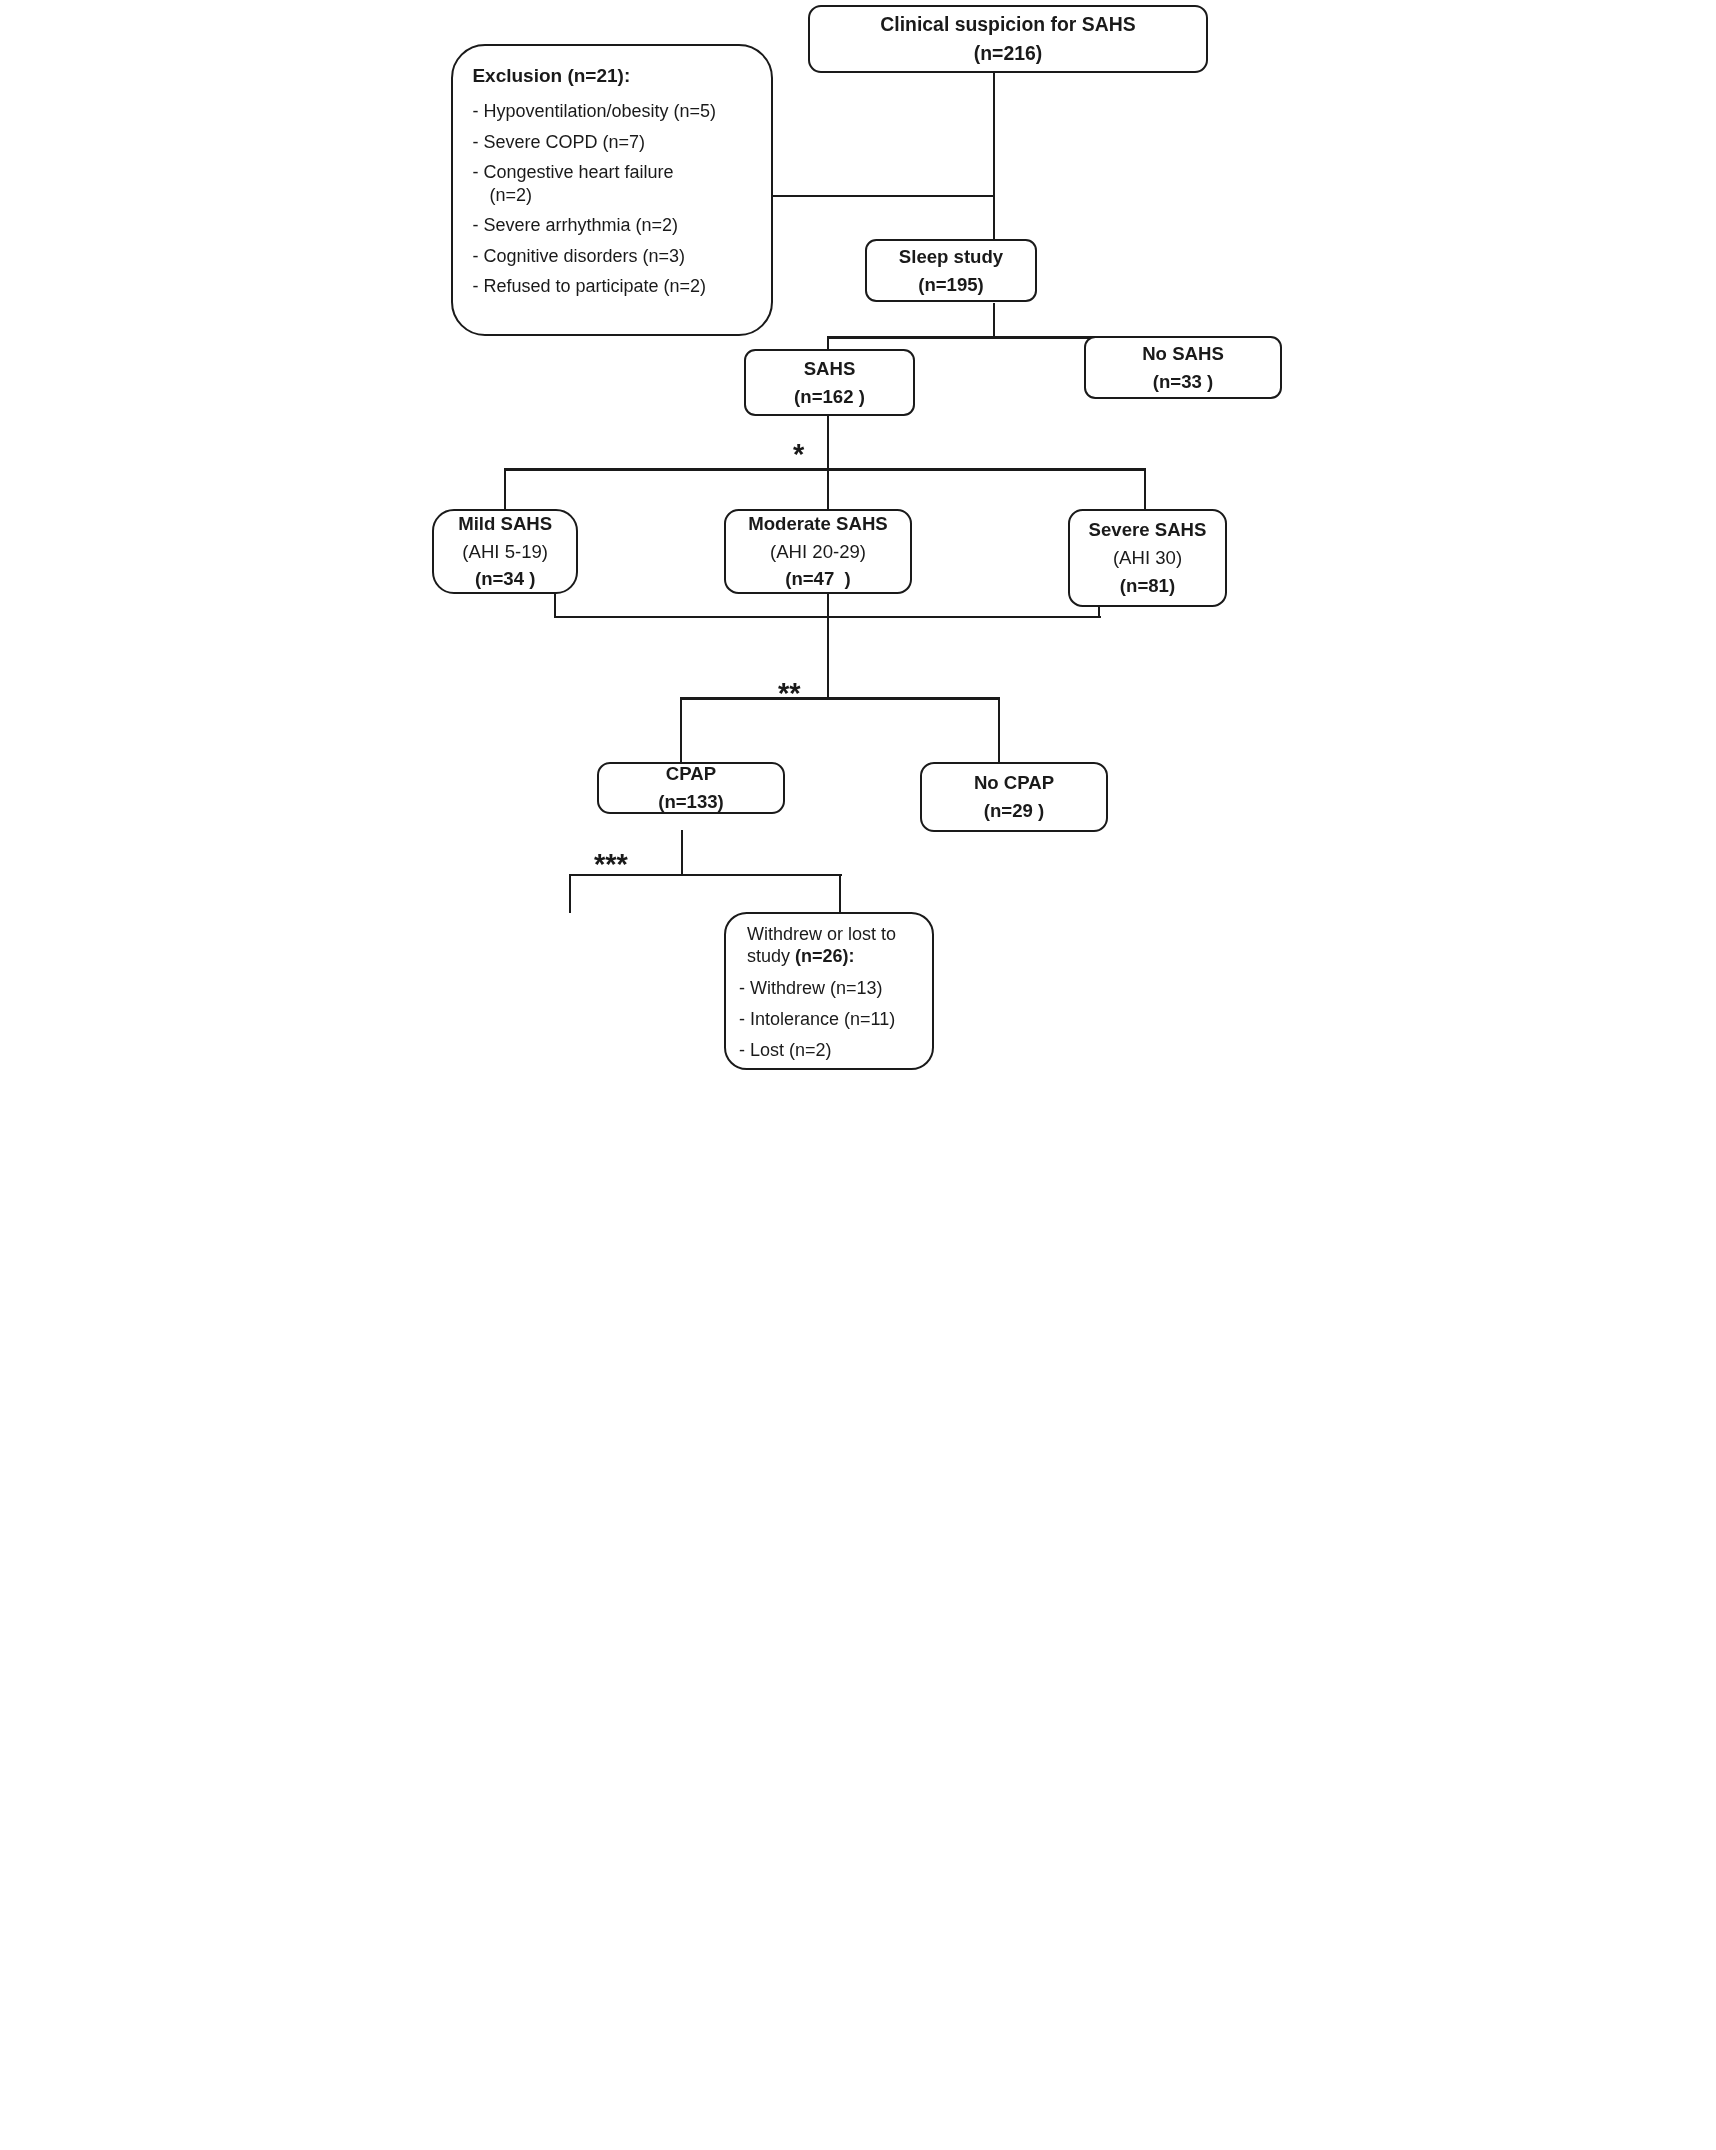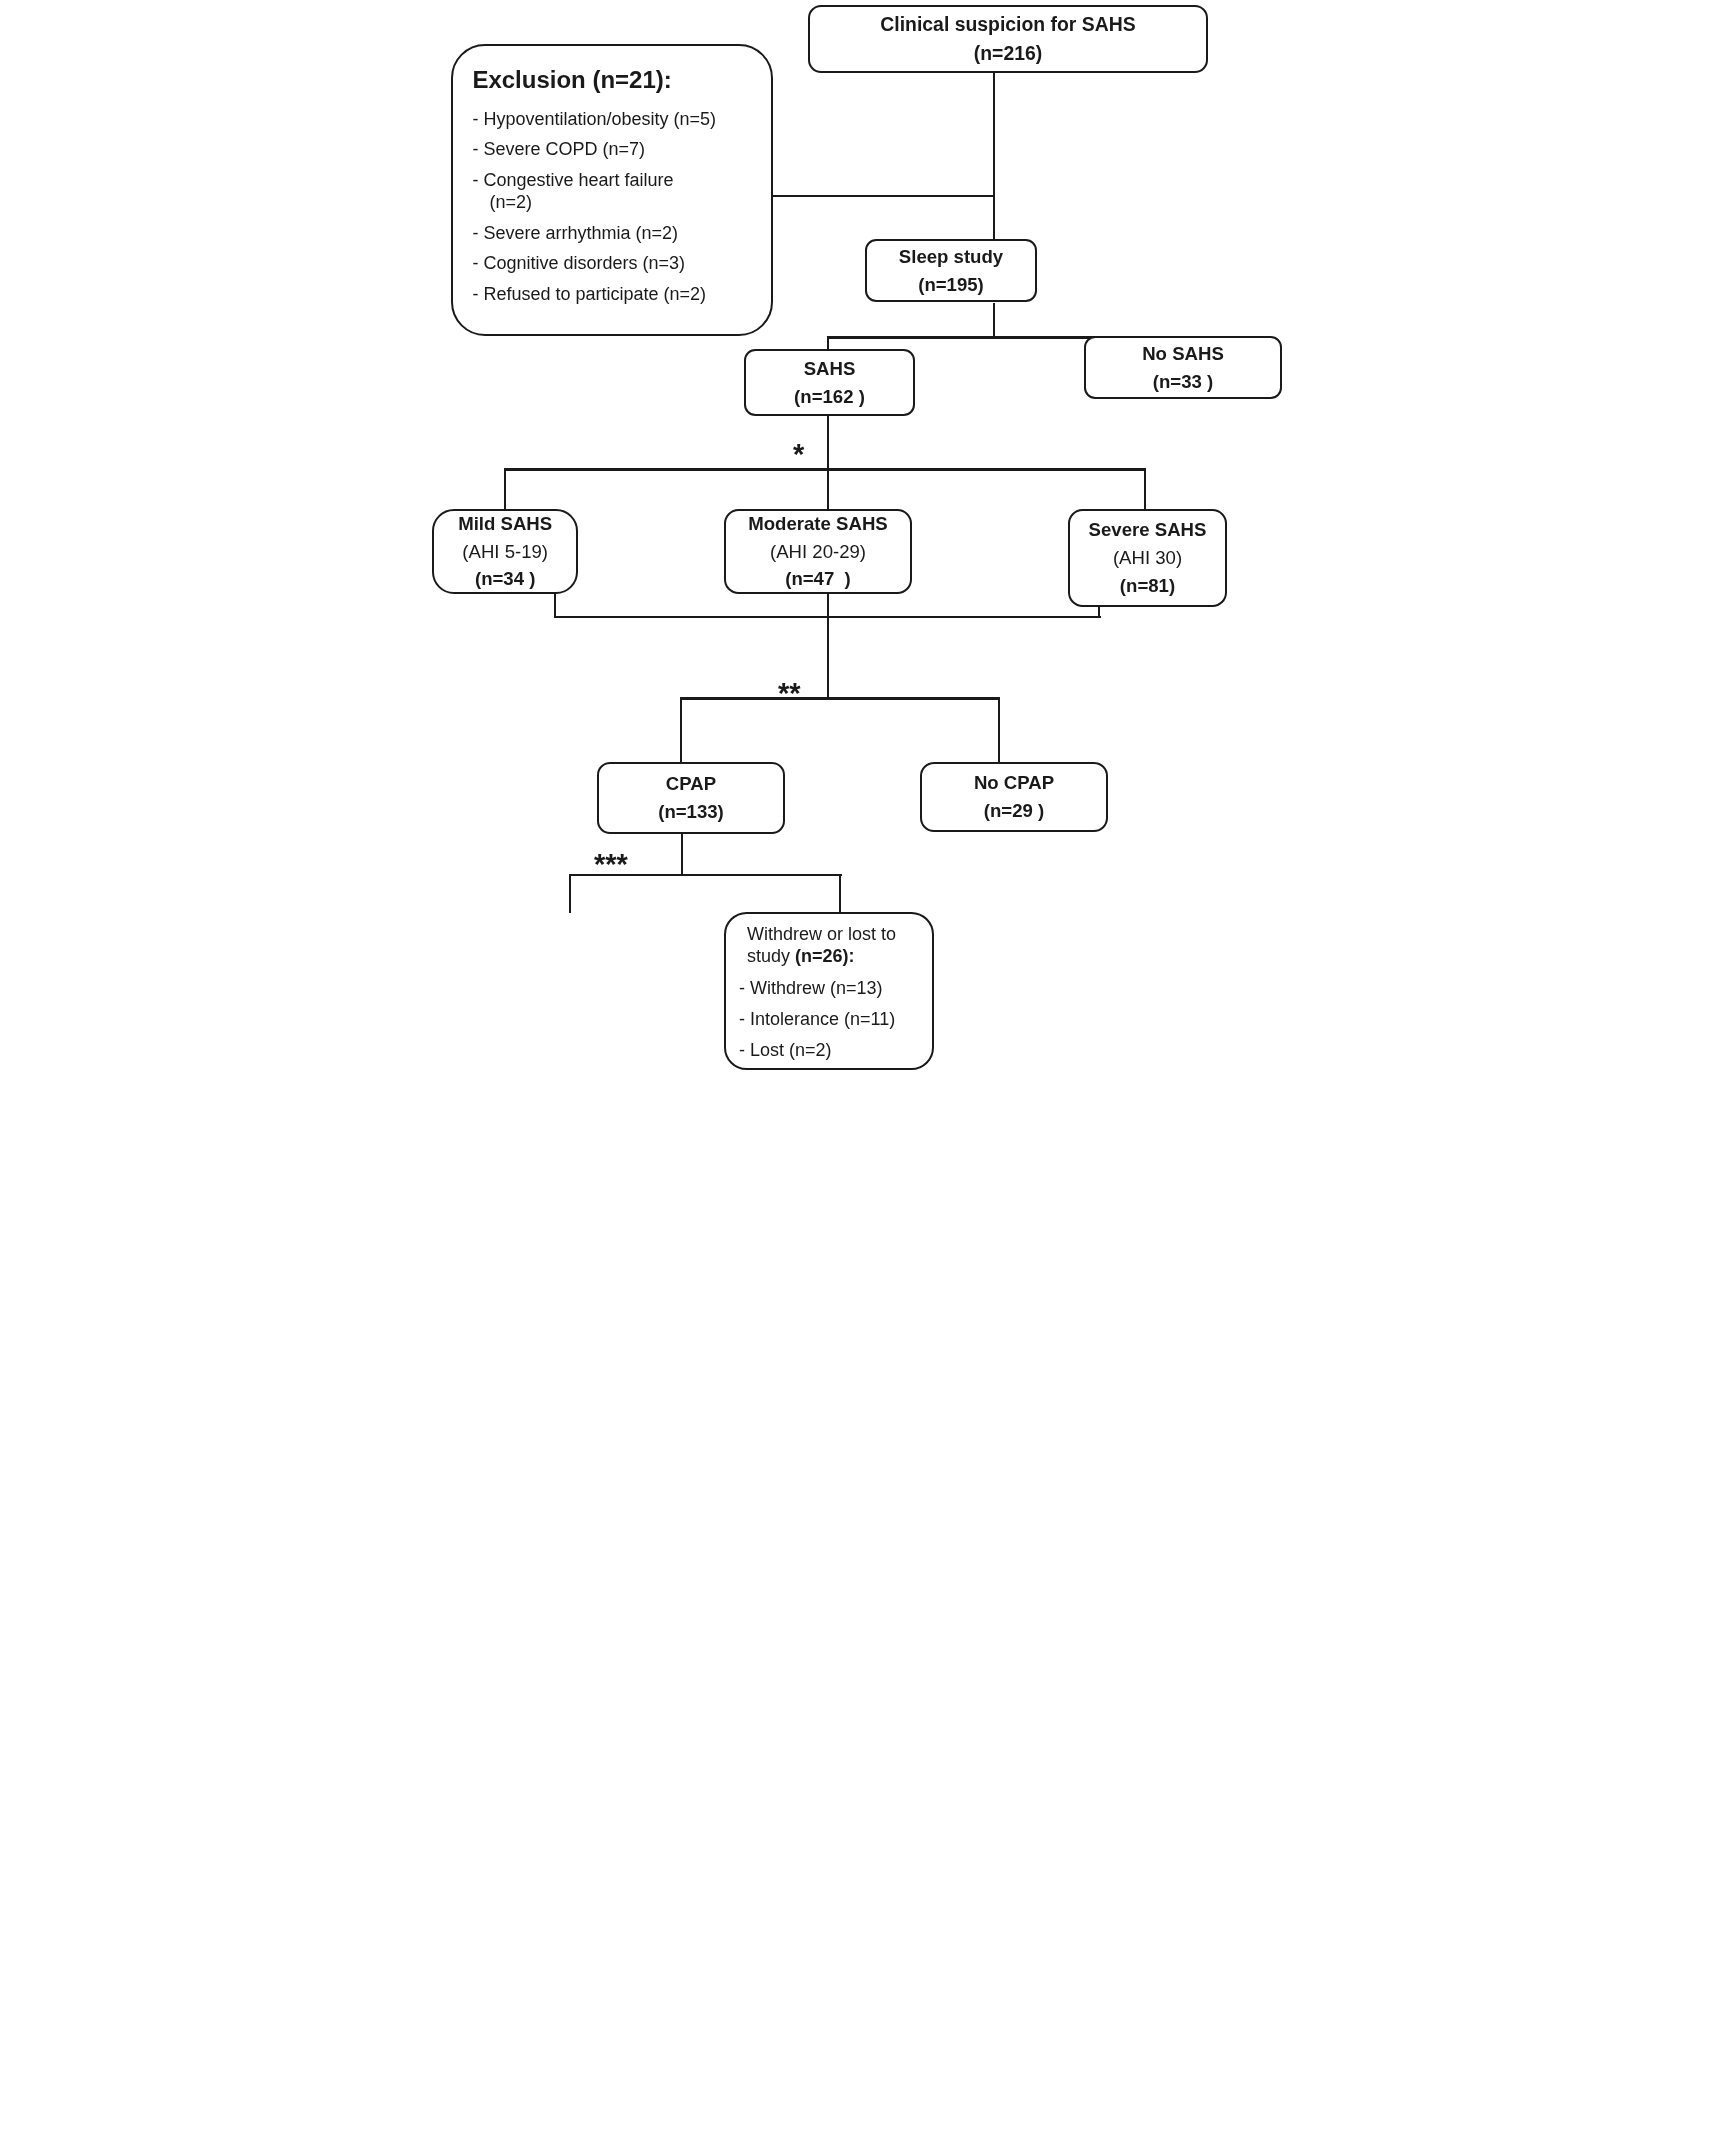--- a/index.html
+++ b/index.html
@@ -17,30 +17,30 @@
   }
   .reg { font-weight:400; }
   .ws  { white-space:pre; }
 
   .b-clinical  { left:379px; top:4.9px;    width:400px; height:68px;  border-radius:13px; font-size:19.4px; }
   .b-exclusion {
     left:22px;  top:44px;   width:322px; height:292px; border-radius:34px;
     align-items:flex-start; justify-content:flex-start; text-align:left;
     padding:16px 11.3px 0 19.4px; font-weight:400; font-size:18px;
   }
-  .exc-title { font-weight:700; font-size:24px; margin-bottom:9.7px; }
+  .exc-title { font-weight:700; font-size:19px; margin-bottom:9.7px; }
   .exc-item  { white-space:pre-line; padding-left:0.95em; text-indent:-0.95em;
                margin-bottom:8px; line-height:1.25; }
   .b-sleep   { left:436px; top:239px;  width:172px; height:63px;  }
   .b-sahs    { left:315px; top:349px;  width:171px; height:67px;  }
   .b-nosahs  { left:655px; top:336px;  width:198px; height:63px;  }
   .b-mild    { left:3.2px;   top:509px;  width:146px; height:85px; border-radius:22px; }
   .b-moderate{ left:295px; top:509px;  width:188px; height:85px; border-radius:14.6px; }
   .b-severe  { left:639px; top:509px;  width:159px; height:98px; border-radius:14.6px; }
-  .b-cpap    { left:168px; top:762px;  width:188px; height:72px;  border-radius:13px; }
+  .b-cpap    { left:168px; top:762px;  width:188px; height:52px;  border-radius:13px; }
   .b-nocpap  { left:491px; top:762px;  width:188px; height:70px;  border-radius:14px; }
   .b-leftbot { left:63px;  top:912px; width:188px; height:84px; border-radius:14.6px;
                font-weight:400; line-height:1.45; font-size:18px; }
   .b-rightbot{
     left:295px; top:912px; width:210px; height:158px; border-radius:22.6px;
     align-items:flex-start; justify-content:flex-start; text-align:left;
     padding:9.7px 8px 0 13px; font-weight:400; font-size:18px; line-height:1.22;
   }
   .wd-intro { padding-left:8px; margin-bottom:1.6px; }
   .wd-item  { margin-top:9px; white-space:pre; }

